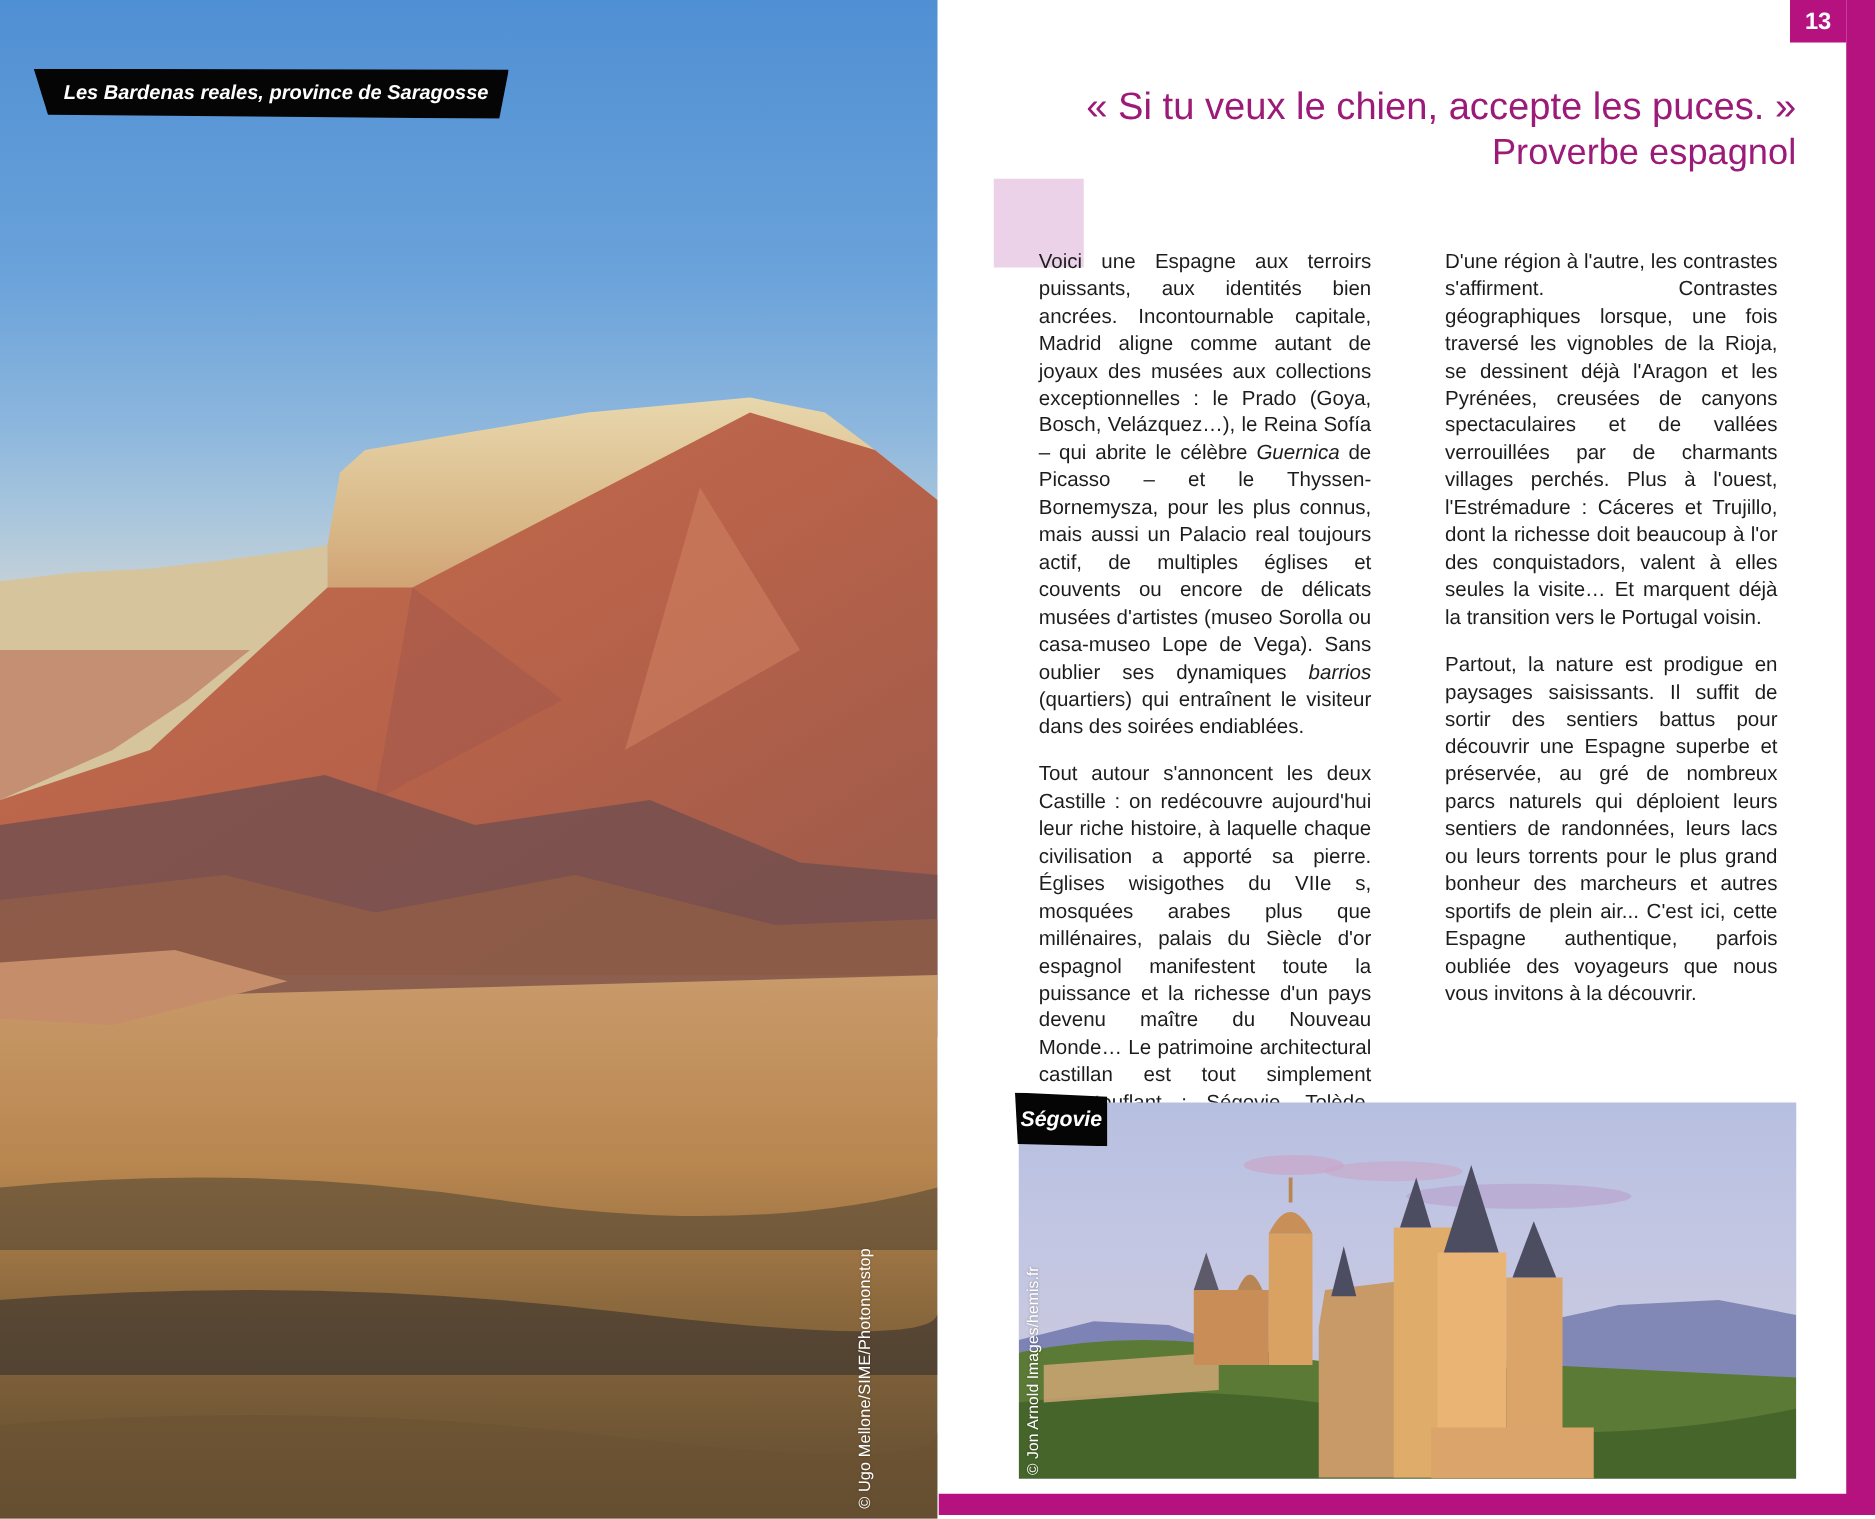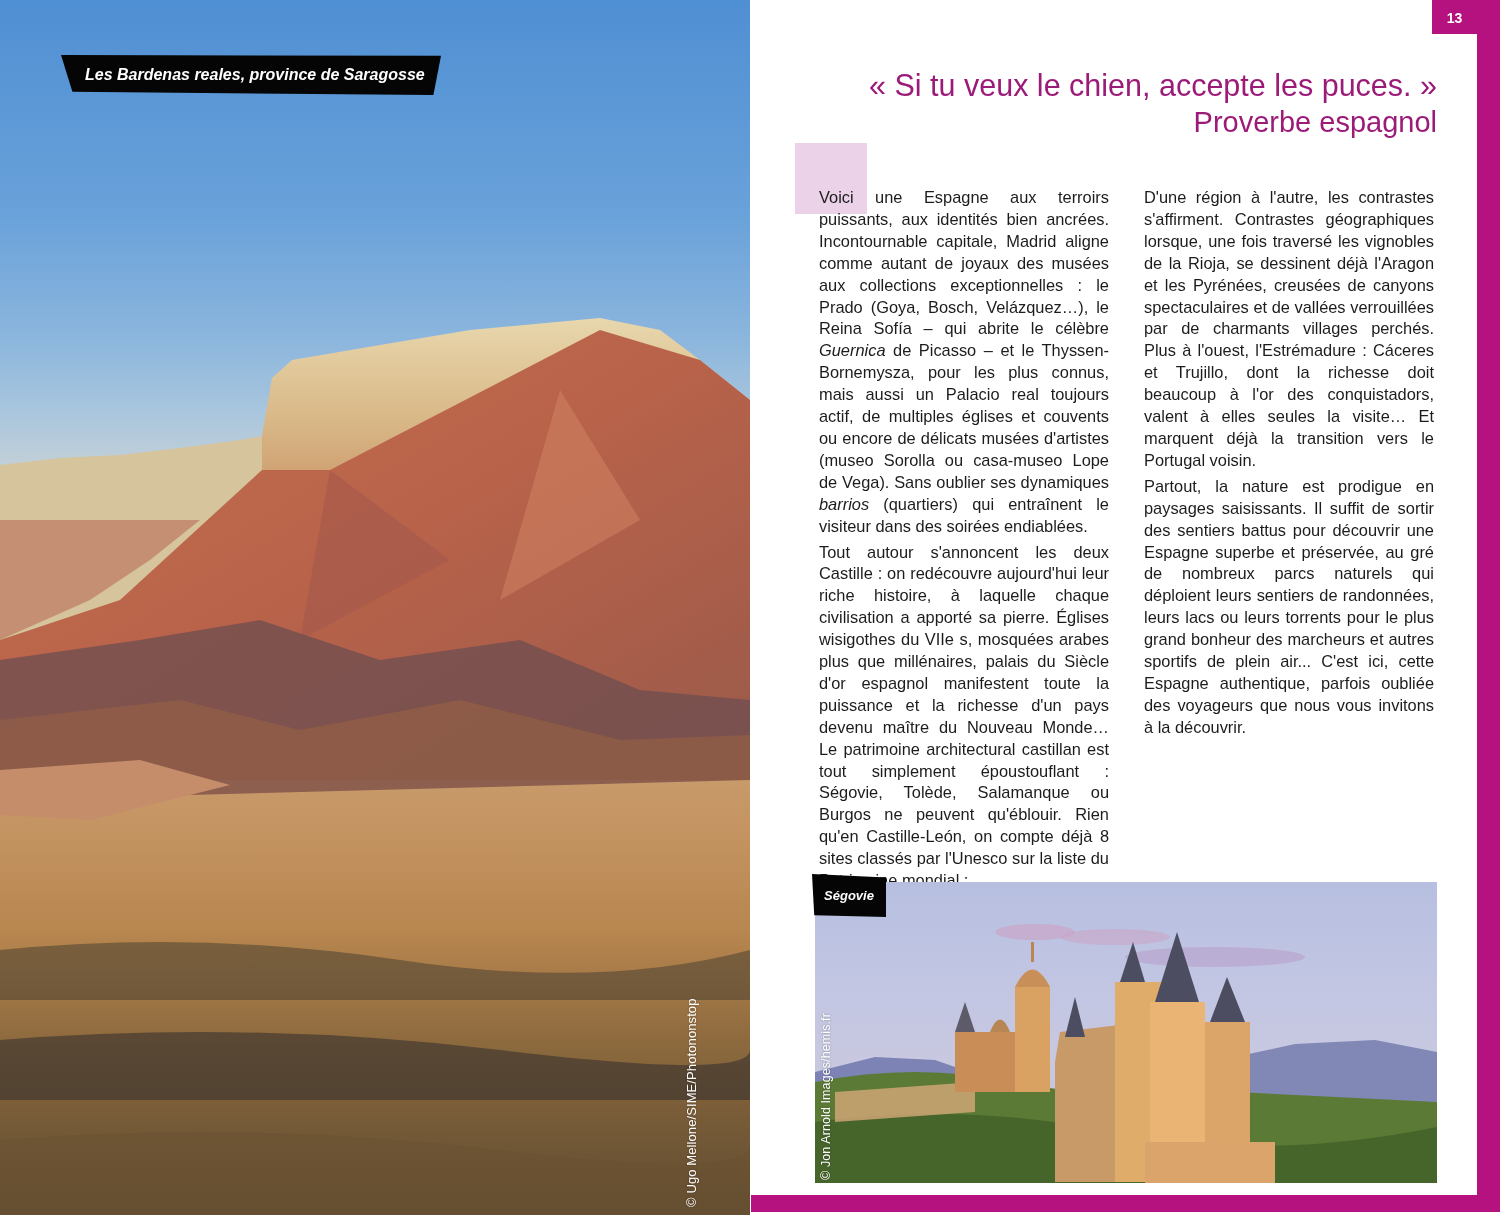--- a/index.html
+++ b/index.html
@@ -13,67 +13,67 @@
     position: absolute; left: 0; top: 0; width: 750px; height: 1215px; overflow: hidden;
     background: linear-gradient(180deg, #4f8fd3 0%, #6aa2da 18%, #8cb6dd 28%, #a9c6dd 34%, #c0cfd8 38%);
   }
   .left-photo svg { position: absolute; left: 0; top: 0; }
   .caption-tag {
     position: absolute; background: #050505; color: #fff;
     font-family: "Liberation Sans", sans-serif; font-weight: bold; font-style: italic;
     white-space: nowrap;
   }
   .caption-bardenas {
-    left: 61px; top: 55px; height: 40px; width: 380px; line-height: 40px; font-size: 16px;
+    left: 27px; top: 55px; height: 40px; width: 380px; line-height: 40px; font-size: 16px;
     padding-left: 24px; box-sizing: border-box;
     clip-path: polygon(0 0, 100% 2%, 98% 100%, 3% 92%);
   }
   .credit {
     position: absolute; color: #ffffff; font-family: "Liberation Sans", sans-serif;
     font-size: 13px; white-space: nowrap; transform-origin: left top;
     transform: rotate(-90deg); letter-spacing: 0.1px;
     text-shadow: 0 0 2px rgba(0,0,0,0.35);
   }
   .credit-left { left: 684px; top: 1207px; }
   .credit-right { left: 819px; top: 1180px; font-size: 12.5px; }
 
   
   .frame-right { position: absolute; left: 1477px; top: 0; width: 23px; height: 1212px; background: #b6127f; }
   .frame-bottom { position: absolute; left: 751px; top: 1195px; width: 749px; height: 17px; background: #b6127f; }
   .page-num {
     position: absolute; left: 1432px; top: 0; width: 45px; height: 34px; background: #b6127f;
-    color: #fff; font-family: "Liberation Sans", sans-serif; font-size: 14px; font-weight: bold;
+    color: #fff; font-family: "Liberation Sans", sans-serif; font-size: 19px; font-weight: bold;
     text-align: center; line-height: 36px;
   }
   .quote {
     position: absolute; right: 63px; top: 68px; color: #9c1a78;
     font-family: "Liberation Sans", sans-serif; font-size: 30.5px; text-align: left; white-space: nowrap;
   }
   .quote-source {
     position: absolute; right: 63px; top: 106px; color: #9c1a78;
     font-family: "Liberation Sans", sans-serif; font-size: 29px; text-align: right; white-space: nowrap;
   }
   .accent-square { position: absolute; left: 795px; top: 143px; width: 72px; height: 71px; background: #ebd2e8; }
   .text-col {
     position: absolute; top: 183px; width: 298px; color: #1c1c1c;
     font-family: "Liberation Sans", sans-serif; font-size: 16.4px; line-height: 21.9px;
     text-align: justify;
   }
-  .text-col p { margin: 4px; }
+  .text-col p { margin: 16px; }
   .col-1 { left: 815px; }
   .col-2 { left: 1140px; }
   .text-col em { font-style: italic; }
 
   .segovie-photo {
     position: absolute; left: 815px; top: 882px; width: 622px; height: 301px; overflow: hidden;
     background: linear-gradient(180deg, #b7bfe0 0%, #c2c6e3 35%, #c8c8e0 60%, #bcc0d8 100%);
   }
   .segovie-photo svg { position: absolute; left: 0; top: 0; }
   .caption-segovie {
-    left: 812px; top: 874px; width: 74px; height: 43px; line-height: 43px; font-size: 13px;
+    left: 812px; top: 874px; width: 74px; height: 43px; line-height: 43px; font-size: 17px;
     text-align: center; clip-path: polygon(0 0, 100% 8%, 100% 100%, 3% 96%);
   }
 </style>
 </head>
 <body>
 
 <div class="left-photo">
   <svg width="750" height="1215" viewBox="0 0 750 1215">
     <defs>
       <linearGradient id="cliff" x1="0" y1="0" x2="0" y2="1">

